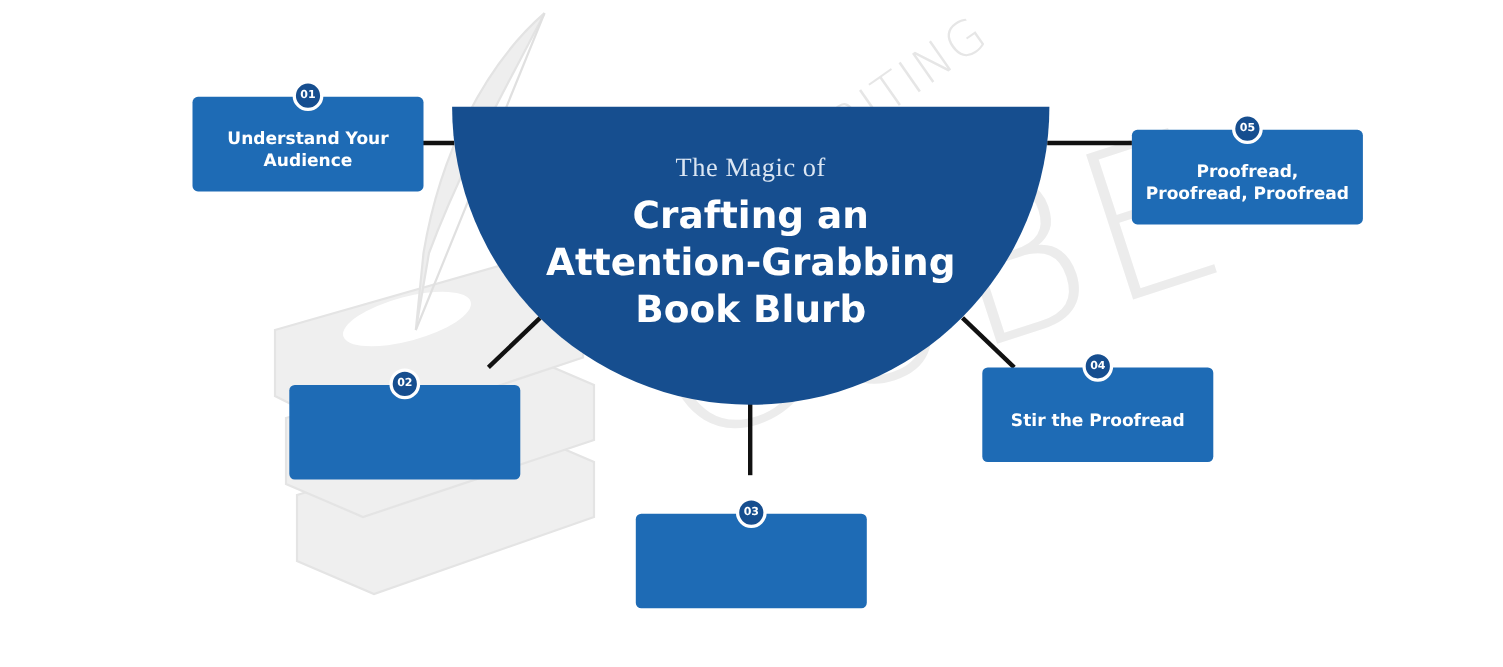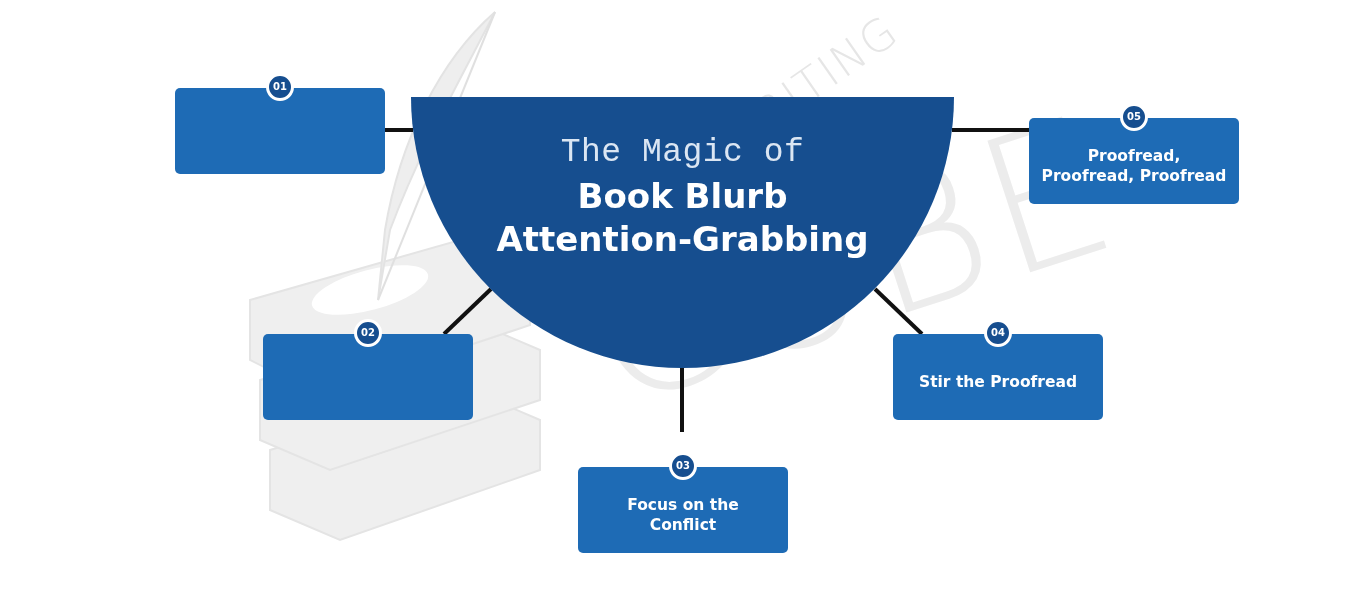--- a/index.html
+++ b/index.html
@@ -76,23 +76,23 @@
     .hub-text {
       position: absolute;
       left: 0;
       right: 0;
       top: 34px;
       text-align: center;
     }
     .hub-line1 {
       display: block;
       color: #dbe6f3;
-      font-family: Liberation Mono, monospace;
+      font-family: Liberation Serif, serif;
       font-weight: 300;
-      font-size: 33px;
+      font-size: 24px;
       line-height: 44px;
       letter-spacing: 0.5px;
     }
     .hub-line-bold {
       display: block;
       color: #ffffff;
       font-family: "DejaVu Sans", sans-serif;
       font-weight: 700;
       font-size: 34px;
       line-height: 43px;
@@ -168,42 +168,43 @@
     <line x1="337" y1="130" x2="413" y2="130" stroke="#111111" stroke-width="4"></line>
     <line x1="491" y1="289" x2="444" y2="334" stroke="#111111" stroke-width="4"></line>
     <line x1="682" y1="366" x2="682" y2="432" stroke="#111111" stroke-width="4"></line>
     <line x1="875" y1="289" x2="922" y2="334" stroke="#111111" stroke-width="4"></line>
     <line x1="952" y1="130" x2="1029" y2="130" stroke="#111111" stroke-width="4"></line>
   </svg>
 
   <div class="hub">
     <div class="hub-text">
       <span class="hub-line1">The Magic of</span>
+      <span class="hub-line-bold">Crafting an</span>
+      <span class="hub-line-bold">Attention-Grabbing</span>
       <span class="hub-line-bold">Book Blurb</span>
-      <span class="hub-line-bold">Attention-Grabbing</span>
     </div>
   </div>
 
   <div class="step" style="left:127px; top:88px;margin-left:48px;">
     <div class="badge">
       <span class="badge-num">01</span>
     </div>
-  </div>
-
-  <div class="step" style="left:263px; top:334px;">
+    <span class="step-label">Understand Your Audience</span>
+  </div>
+
+  <div class="step" style="left:263px; top:350px;">
     <div class="badge">
       <span class="badge-num">02</span>
     </div>
   </div>
 
   <div class="step" style="left:578px; top:467px;">
     <div class="badge">
       <span class="badge-num">03</span>
     </div>
-    <span class="step-label" style="max-width:130px;">Focus on the Conflict</span>
   </div>
 
   <div class="step" style="left:893px; top:334px;">
     <div class="badge">
       <span class="badge-num">04</span>
     </div>
     <span class="step-label">Stir the Proofread</span>
   </div>
 
   <div class="step" style="left:1029px; top:88px;margin-top:30px;">

